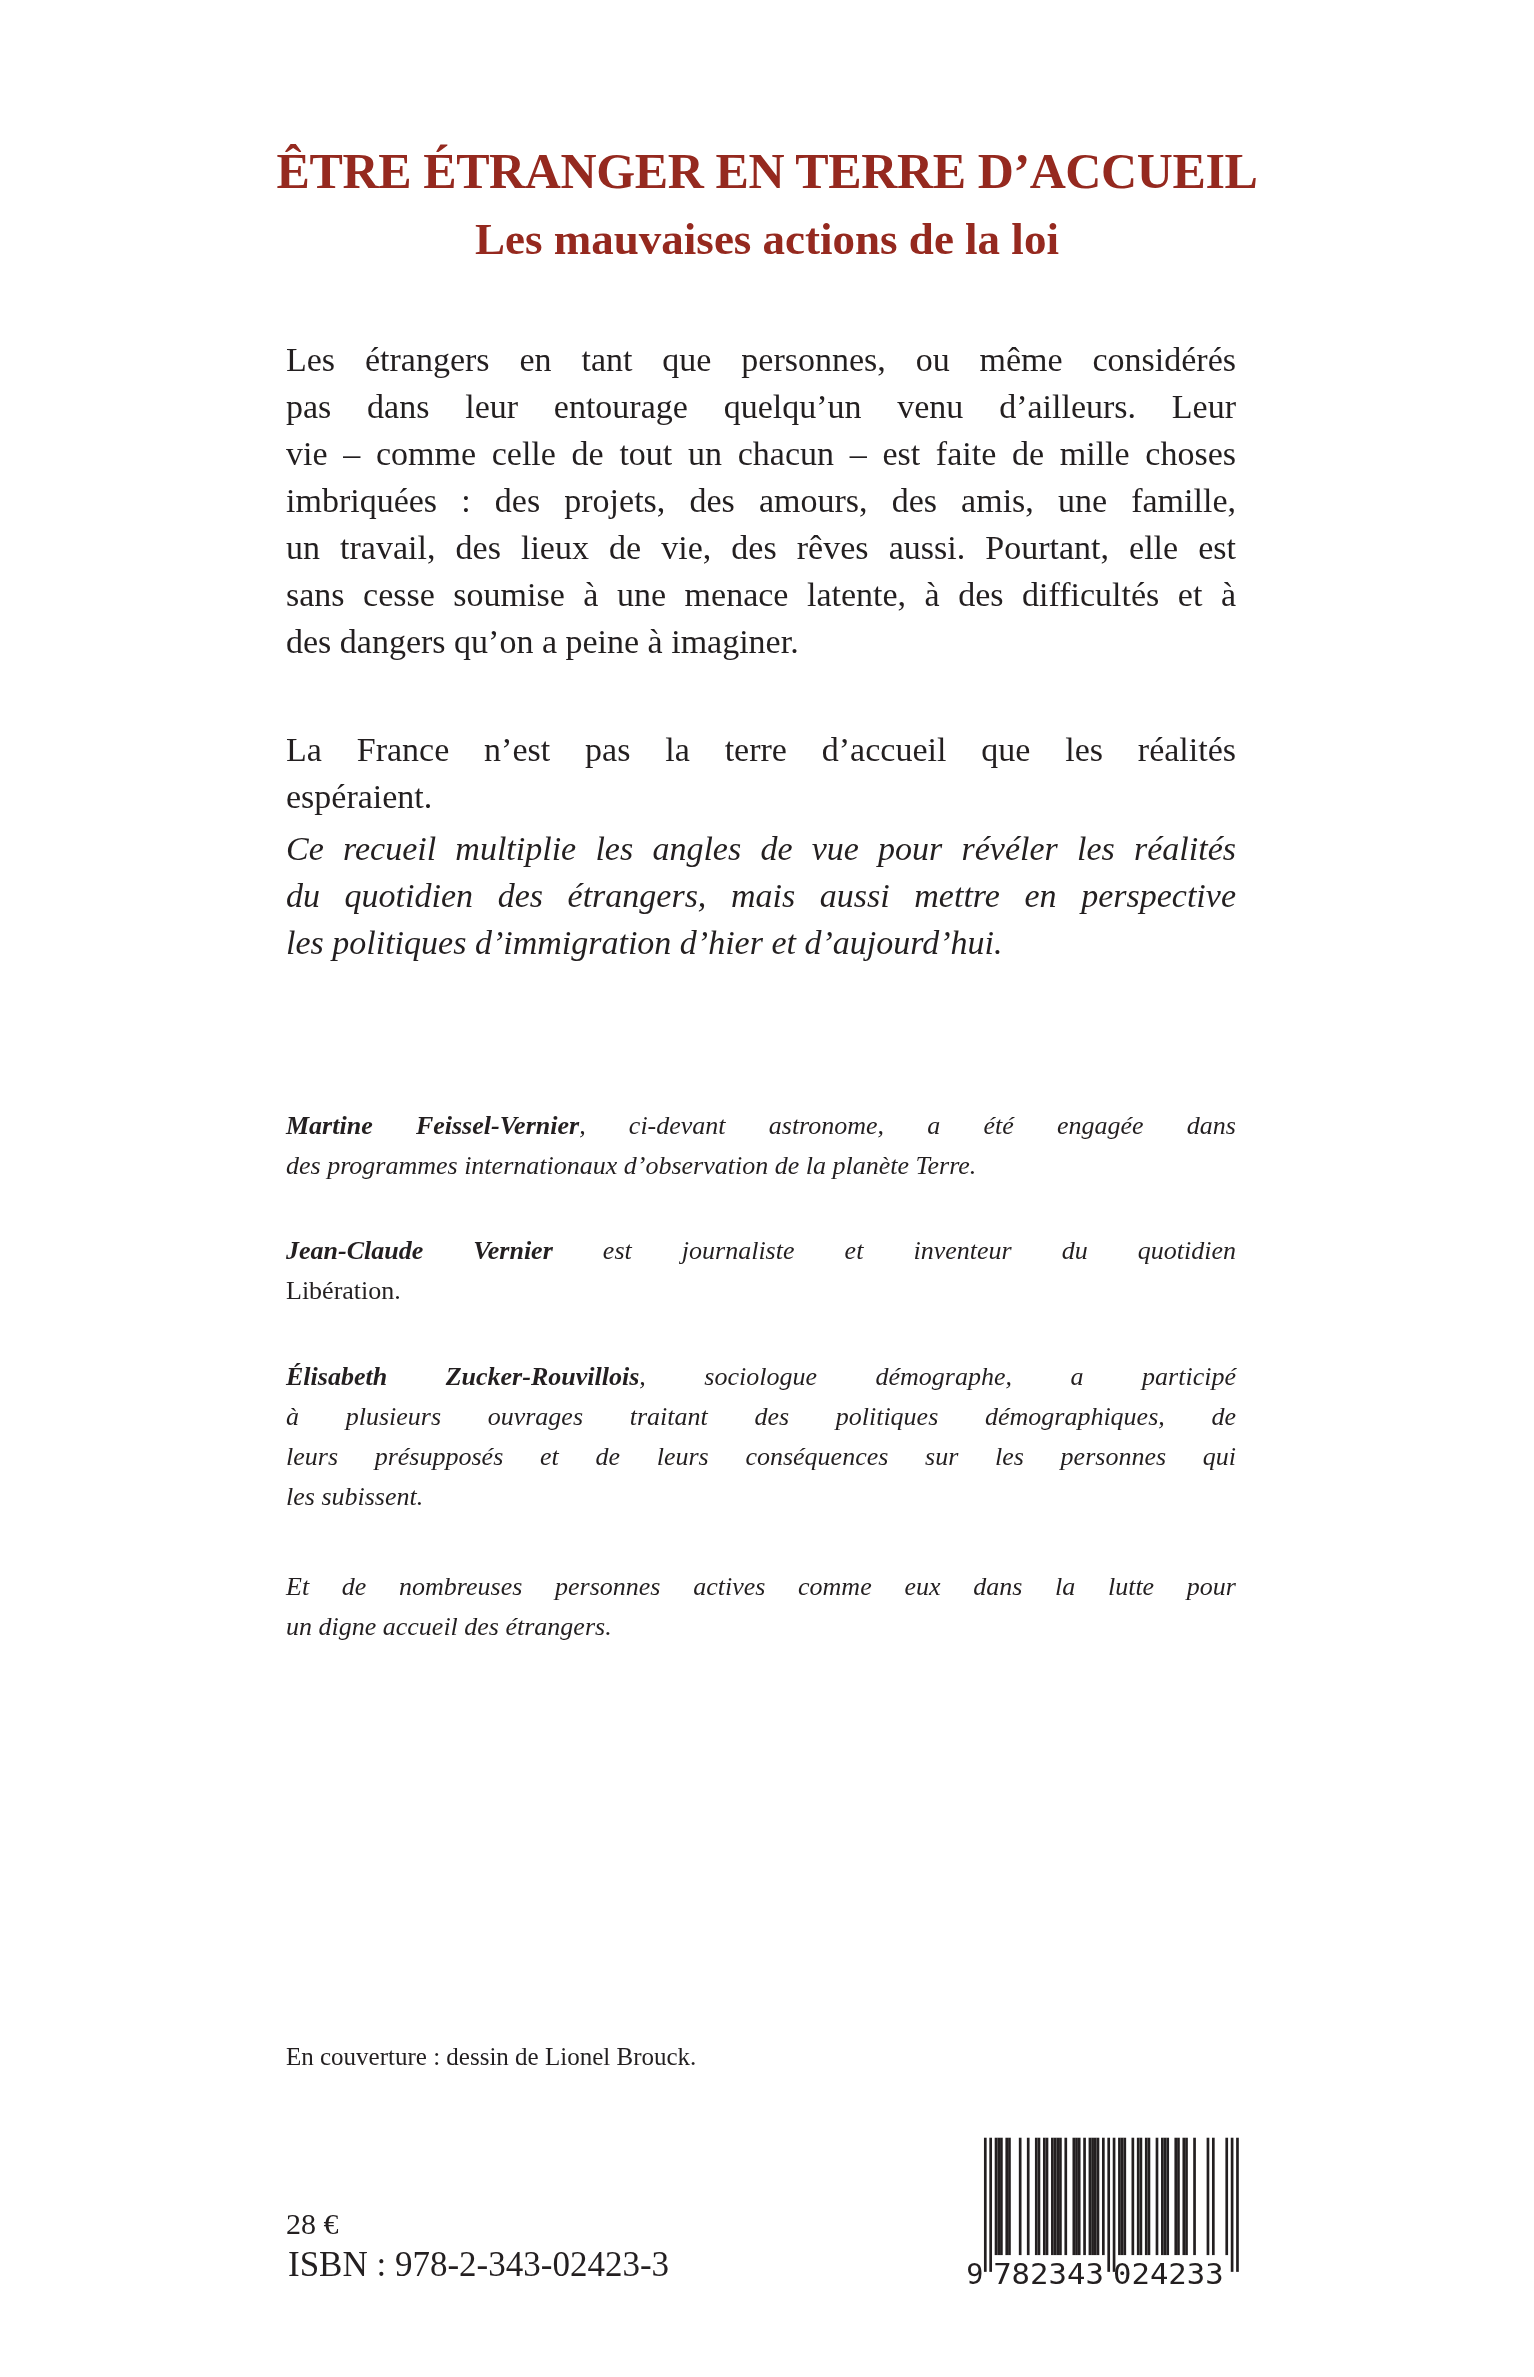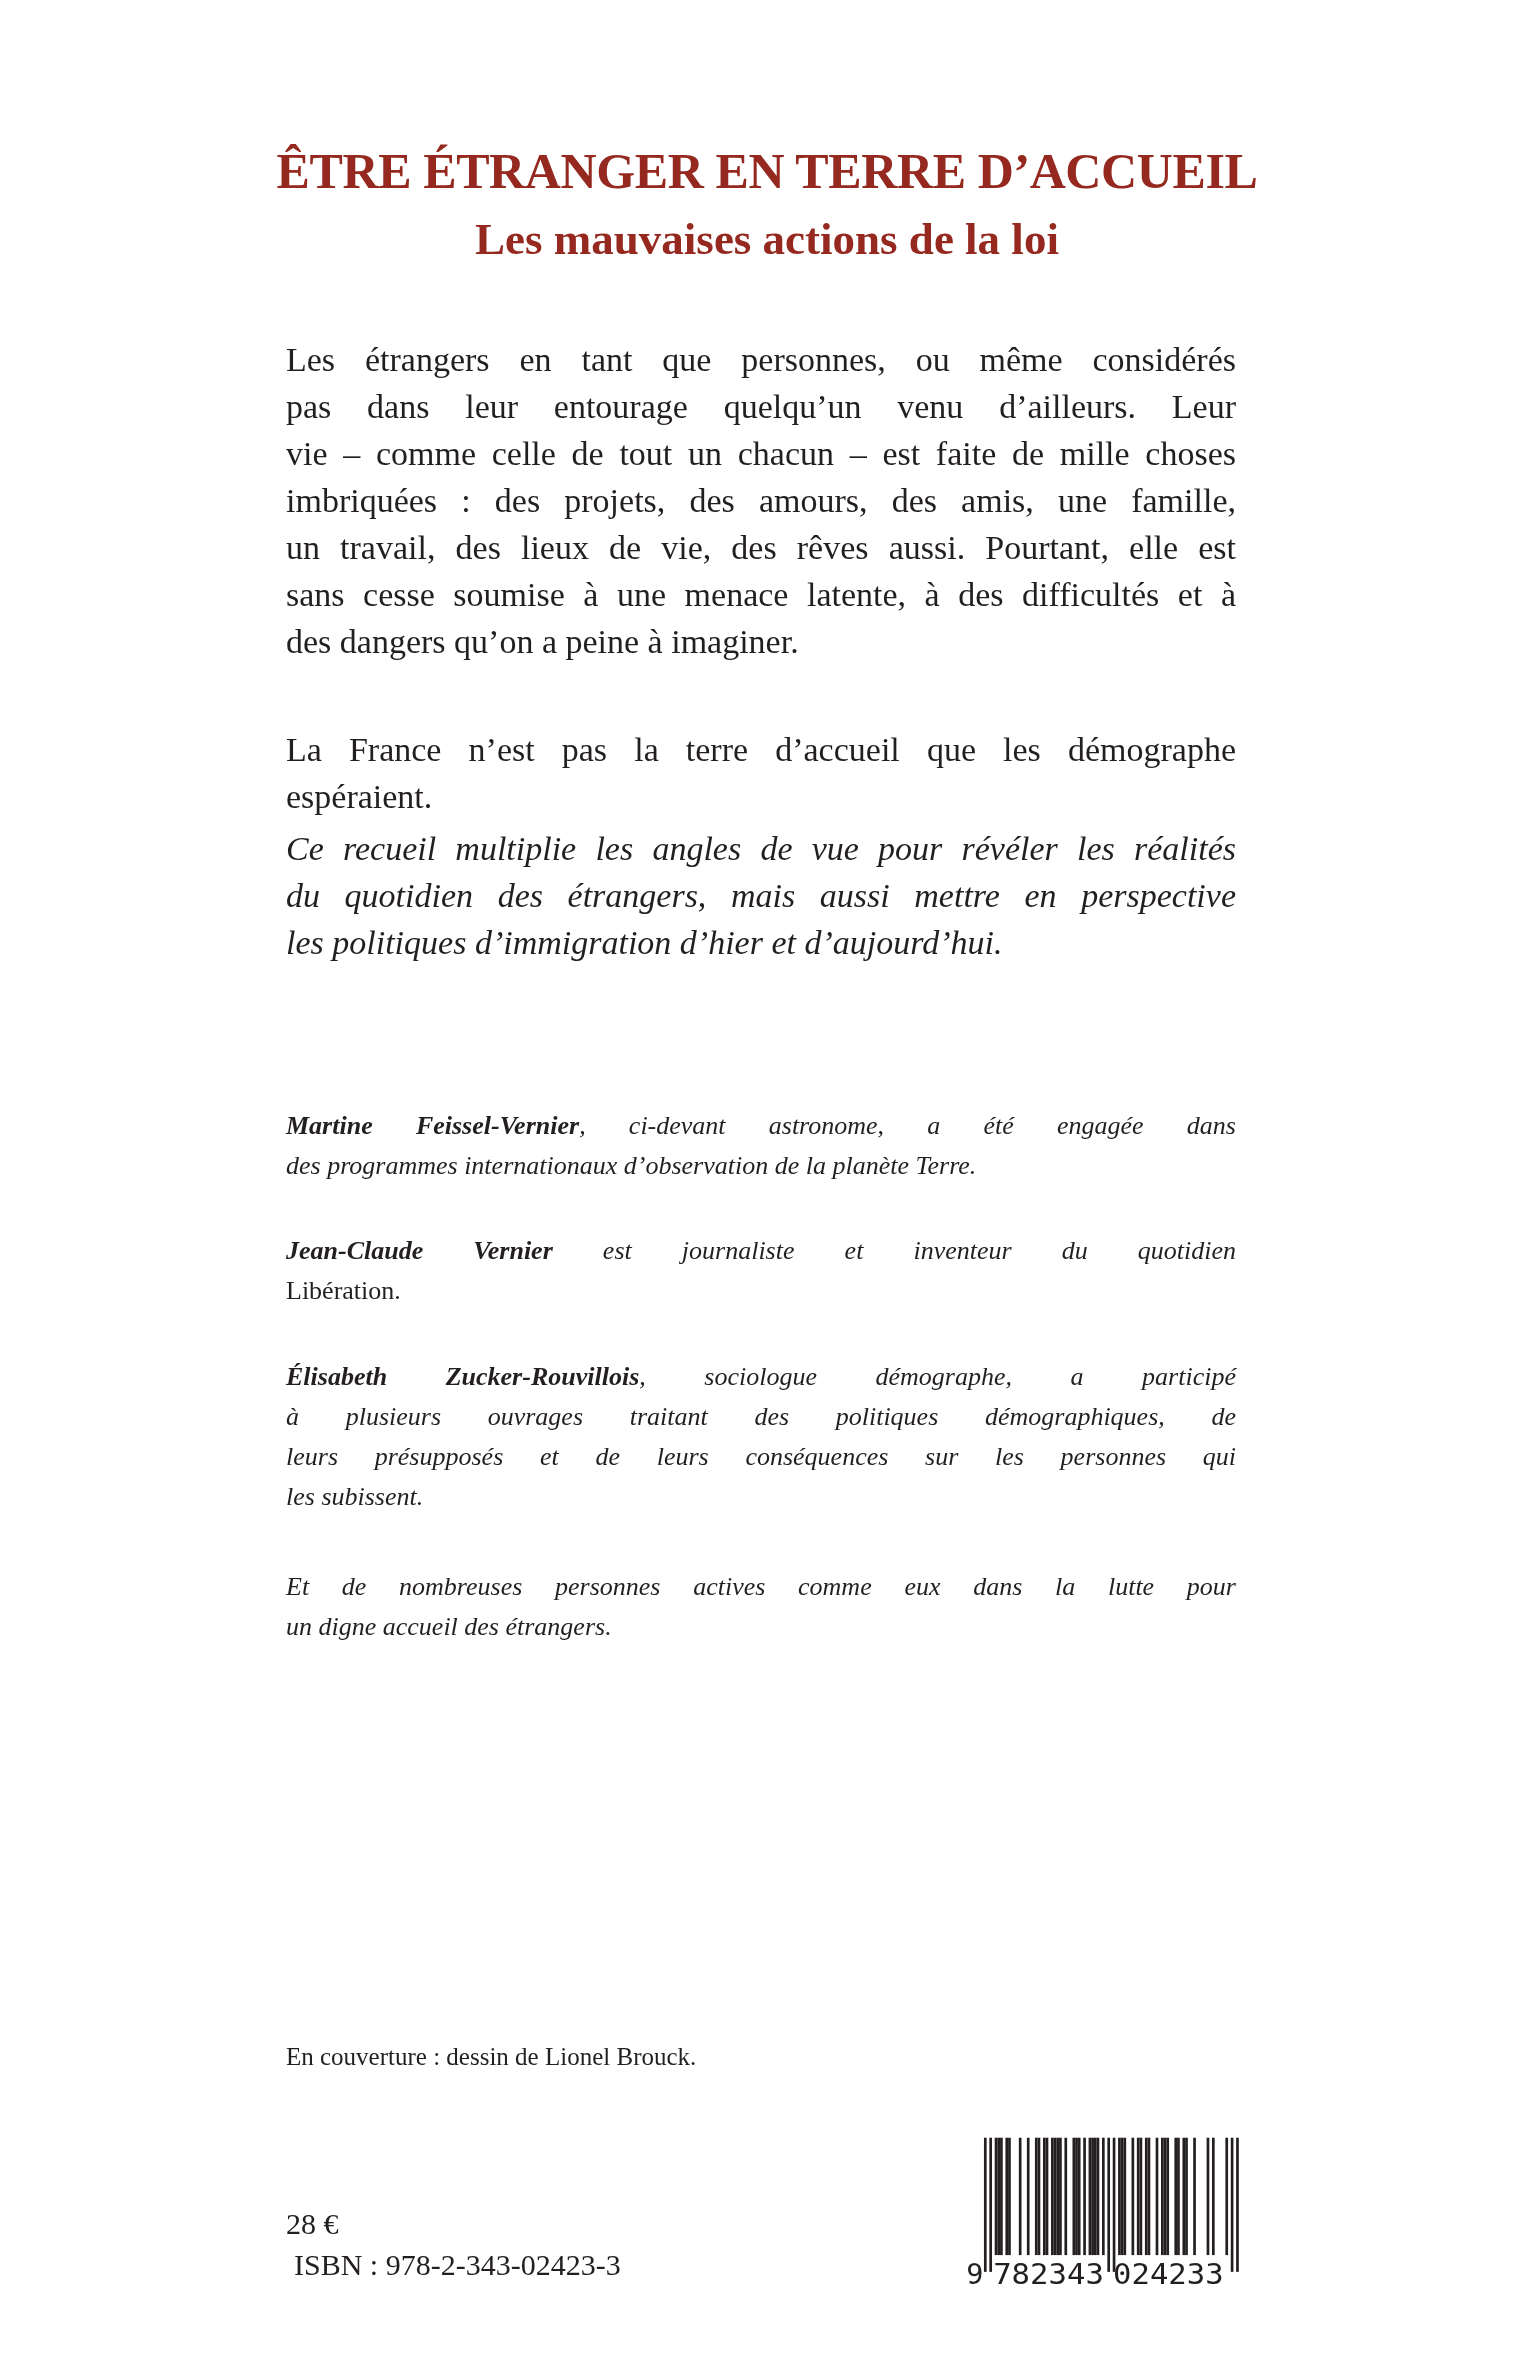--- a/index.html
+++ b/index.html
@@ -86,23 +86,23 @@
   .price {
     position: absolute;
     left: 286px;
     top: 2205px;
     font-size: 30px;
     line-height: 37px;
     white-space: nowrap;
   }
   .isbn {
     position: absolute;
-    left: 294px;
+    left: 288px;
     top: 2246px;
-    font-size: 30px;
+    font-size: 35px;
     line-height: 37px;
     white-space: nowrap;
   }
   .barcode {
     position: absolute;
     left: 963px;
     top: 2136px;
     width: 280px;
     height: 151px;
   }
@@ -122,21 +122,21 @@
     <span class="line">Les étrangers en tant que personnes, ou même considérés</span>
     <span class="line">pas dans leur entourage quelqu’un venu d’ailleurs. Leur</span>
     <span class="line">vie – comme celle de tout un chacun – est faite de mille choses</span>
     <span class="line">imbriquées : des projets, des amours, des amis, une famille,</span>
     <span class="line">un travail, des lieux de vie, des rêves aussi. Pourtant, elle est</span>
     <span class="line">sans cesse soumise à une menace latente, à des difficultés et à</span>
     <span class="line last">des dangers qu’on a peine à imaginer.</span>
   </div>
 
   <div class="block body-text" style="top:726px;">
-    <span class="line">La France n’est pas la terre d’accueil que les démographe</span>
+    <span class="line">La France n’est pas la terre d’accueil que les réalités</span>
     <span class="line last">espéraient.</span>
   </div>
 
   <div class="block body-text" style="top:825px;font-style:italic;">
     <span class="line">Ce recueil multiplie les angles de vue pour révéler les réalités</span>
     <span class="line">du quotidien des étrangers, mais aussi mettre en perspective</span>
     <span class="line last">les politiques d’immigration d’hier et d’aujourd’hui.</span>
   </div>
 
   <div class="block bio" style="top:1106px;">

